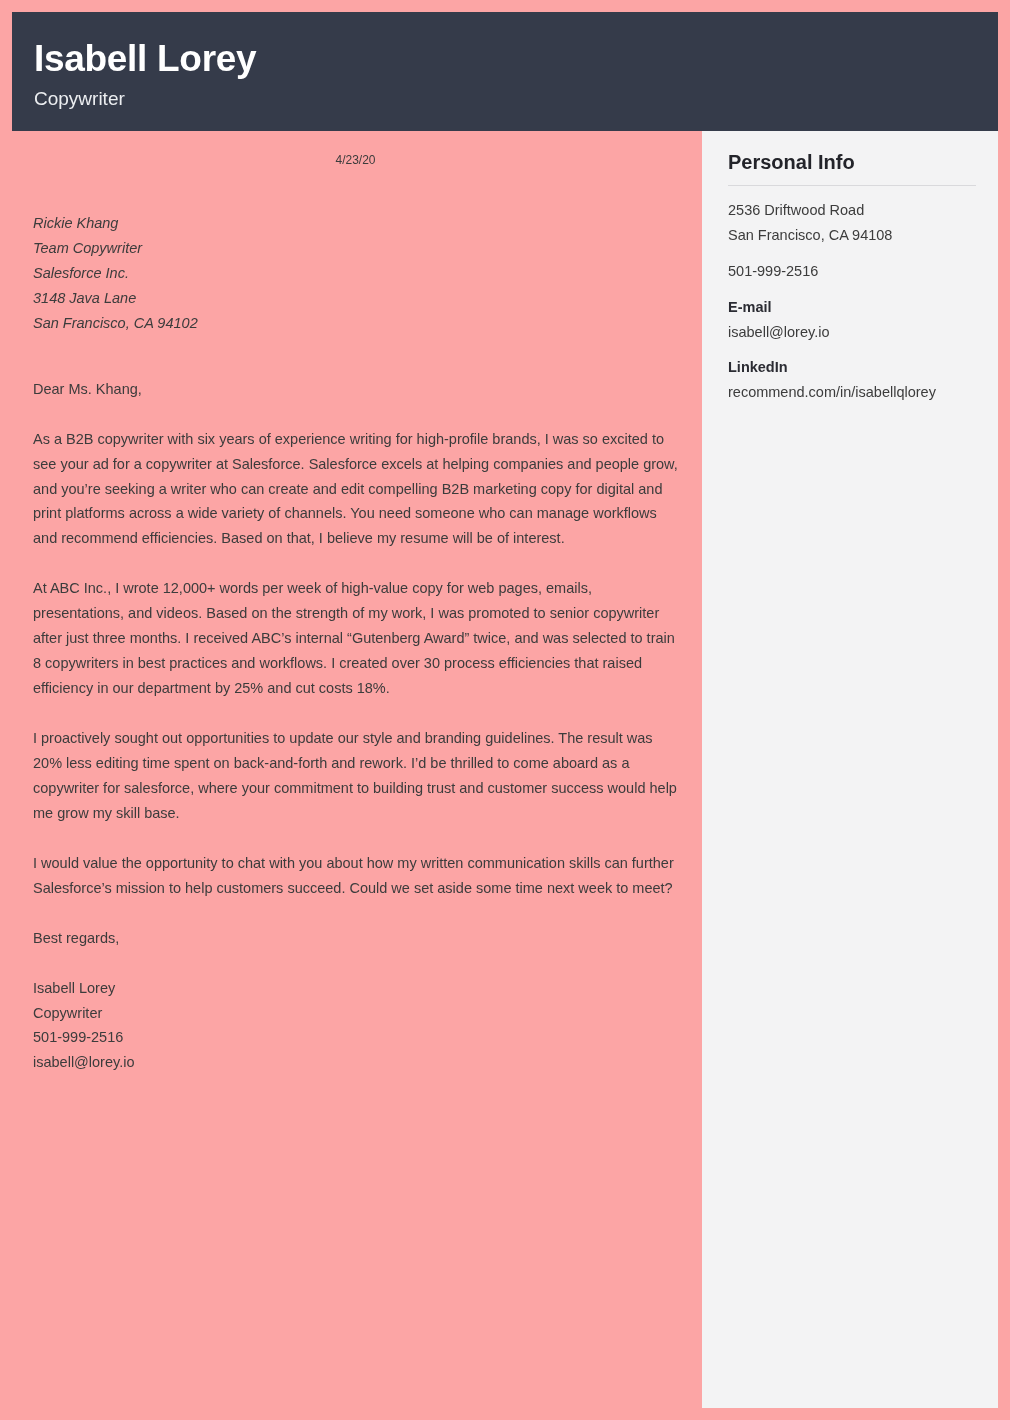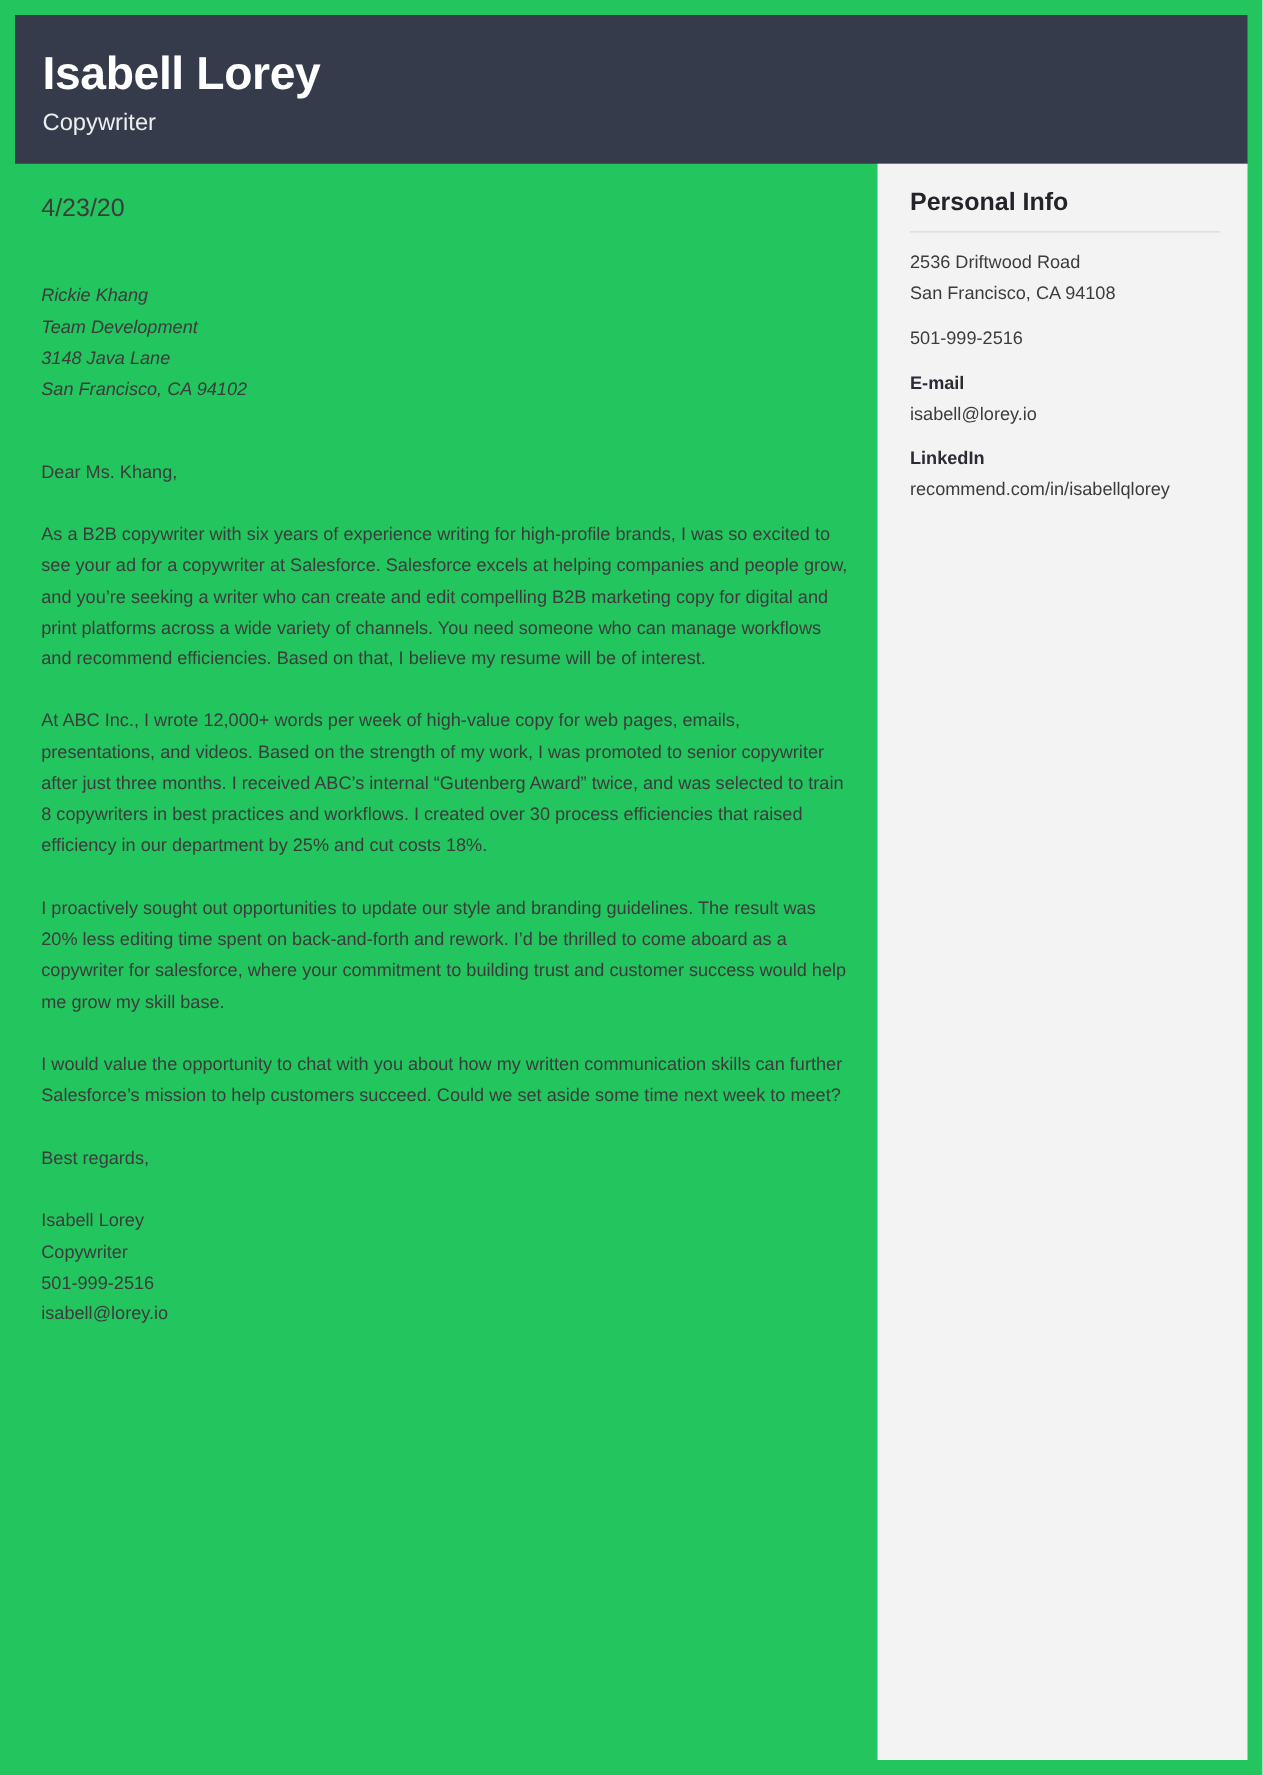--- a/index.html
+++ b/index.html
@@ -10,21 +10,21 @@
   body {
     width: 1010px;
     height: 1420px;
     font-family: "Liberation Sans", sans-serif;
     -webkit-font-smoothing: antialiased;
   }
   .page {
     position: relative;
     width: 1010px;
     height: 1420px;
-    background: #22c55e;
+    background: #fca5a5;
     overflow: hidden;
   }
 
   
   .header {
     position: absolute;
     left: 12px;
     top: 12px;
     width: 986px;
     height: 119px;
@@ -70,24 +70,25 @@
     top: 0;
     width: 296px;
     height: 1277px;
     background: #f3f3f4;
     box-sizing: border-box;
     padding: 19px 22px 0 26px;
   }
 
   
   .date {
-    font-size: 20px;
+    font-size: 12px;
     color: #3c3c3c;
     line-height: 1.75;
     margin: 0 0 40px 0;
+    text-align: center;
   }
   .recipient {
     font-size: 14.5px;
     color: #3c3c3c;
     line-height: 1.72;
     margin: 0 0 41px 0;
     font-style: italic;
   }
   .recipient div { white-space: nowrap; }
   .salutation {
@@ -154,21 +155,22 @@
   </div>
 
   <div class="body-wrap">
 
     <div class="letter">
 
       <div class="date">4/23/20</div>
 
       <div class="recipient">
         <div>Rickie Khang</div>
-        <div>Team Development</div>
+        <div>Team Copywriter</div>
+        <div>Salesforce Inc.</div>
         <div>3148 Java Lane</div>
         <div>San Francisco, CA 94102</div>
       </div>
 
       <div class="salutation">Dear Ms. Khang,</div>
 
       <p class="para">As a B2B copywriter with six years of experience writing for high-profile brands, I was so excited to see your ad for a copywriter at Salesforce. Salesforce excels at helping companies and people grow, and you’re seeking a writer who can create and edit compelling B2B marketing copy for digital and print platforms across a wide variety of channels. You need someone who can manage workflows and recommend efficiencies. Based on that, I believe my resume will be of interest.</p>
       <p class="para">At ABC Inc., I wrote 12,000+ words per week of high-value copy for web pages, emails, presentations, and videos. Based on the strength of my work, I was promoted to senior copywriter after just three months. I received ABC’s internal “Gutenberg Award” twice, and was selected to train 8 copywriters in best practices and workflows. I created over 30 process efficiencies that raised efficiency in our department by 25% and cut costs 18%.</p>
       <p class="para">I proactively sought out opportunities to update our style and branding guidelines. The result was 20% less editing time spent on back-and-forth and rework. I’d be thrilled to come aboard as a copywriter for salesforce, where your commitment to building trust and customer success would help me grow my skill base.</p>
       <p class="para">I would value the opportunity to chat with you about how my written communication skills can further Salesforce’s mission to help customers succeed. Could we set aside some time next week to meet?</p>

